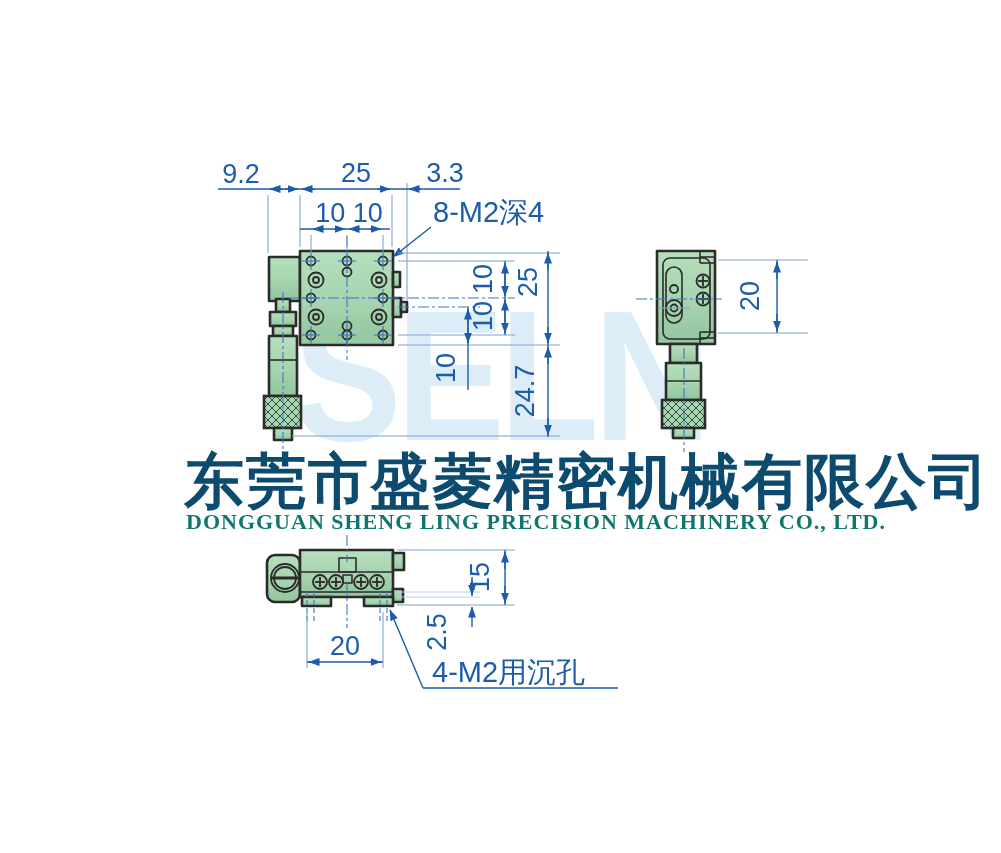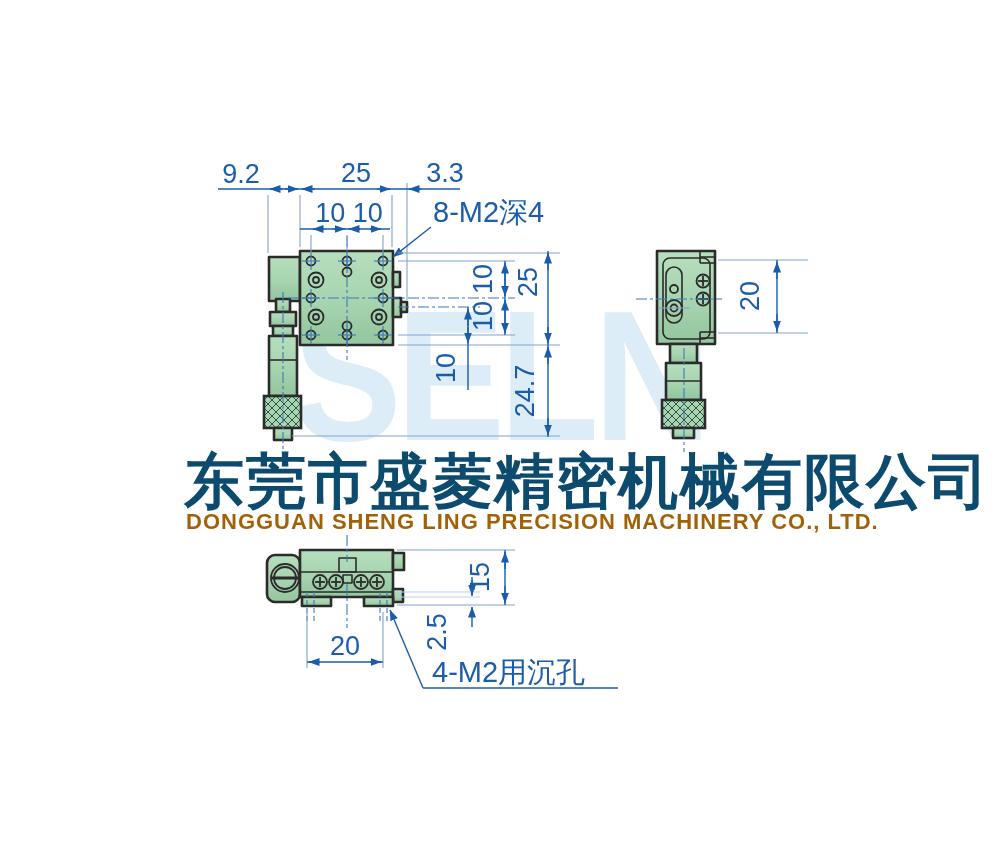--- a/index.html
+++ b/index.html
@@ -4,21 +4,21 @@
 <style>
   html,body{margin:0;padding:0;background:#fff;}
   #stage{position:relative;width:1001px;height:853px;background:#ffffff;overflow:hidden;
          font-family:"Liberation Sans",sans-serif;}
   .wm{position:absolute;z-index:1;white-space:nowrap;user-select:none;}
   #wm-logo{left:293px;top:296px;font-size:185px;line-height:160px;font-weight:bold;
            color:#dcedf8;letter-spacing:-6px;transform:scaleX(0.88);transform-origin:left top;}
   #wm-cn{left:184px;top:456px;font-size:60px;line-height:52px;font-weight:bold;
          color:#0c4a6e;letter-spacing:2px;}
   #wm-en{left:186px;top:510px;font-size:22px;line-height:24px;font-weight:bold;
-         color:#a16207;letter-spacing:1px;}
+         color:#0f766e;letter-spacing:1px;font-family:Liberation Serif, serif;}
   svg{position:absolute;left:0;top:0;z-index:2;}
   .ol{stroke:#2b2b2b;stroke-width:2.6;fill:url(#gg);stroke-linejoin:round;}
   .ol-thin{stroke:#2b2b2b;stroke-width:1.6;fill:none;stroke-linejoin:round;}
   .dim{stroke:#1b5cab;stroke-width:1.4;fill:none;}
   .ext{stroke:#7fa3d4;stroke-width:1.1;fill:none;}
   .ext2{stroke:#b9d2e8;stroke-width:1.1;fill:none;}
   .cl{stroke:#3f77bf;stroke-width:1.1;fill:none;stroke-dasharray:11 3 3 3;}
   .dash{stroke:#3f77bf;stroke-width:1.1;fill:none;stroke-dasharray:5 3;}
   .dtxt{fill:#1b5cab;font-size:27px;font-family:"Liberation Sans",sans-serif;}
   .dtxt-s{fill:#1b5cab;font-size:29px;font-family:"Liberation Sans",sans-serif;}

